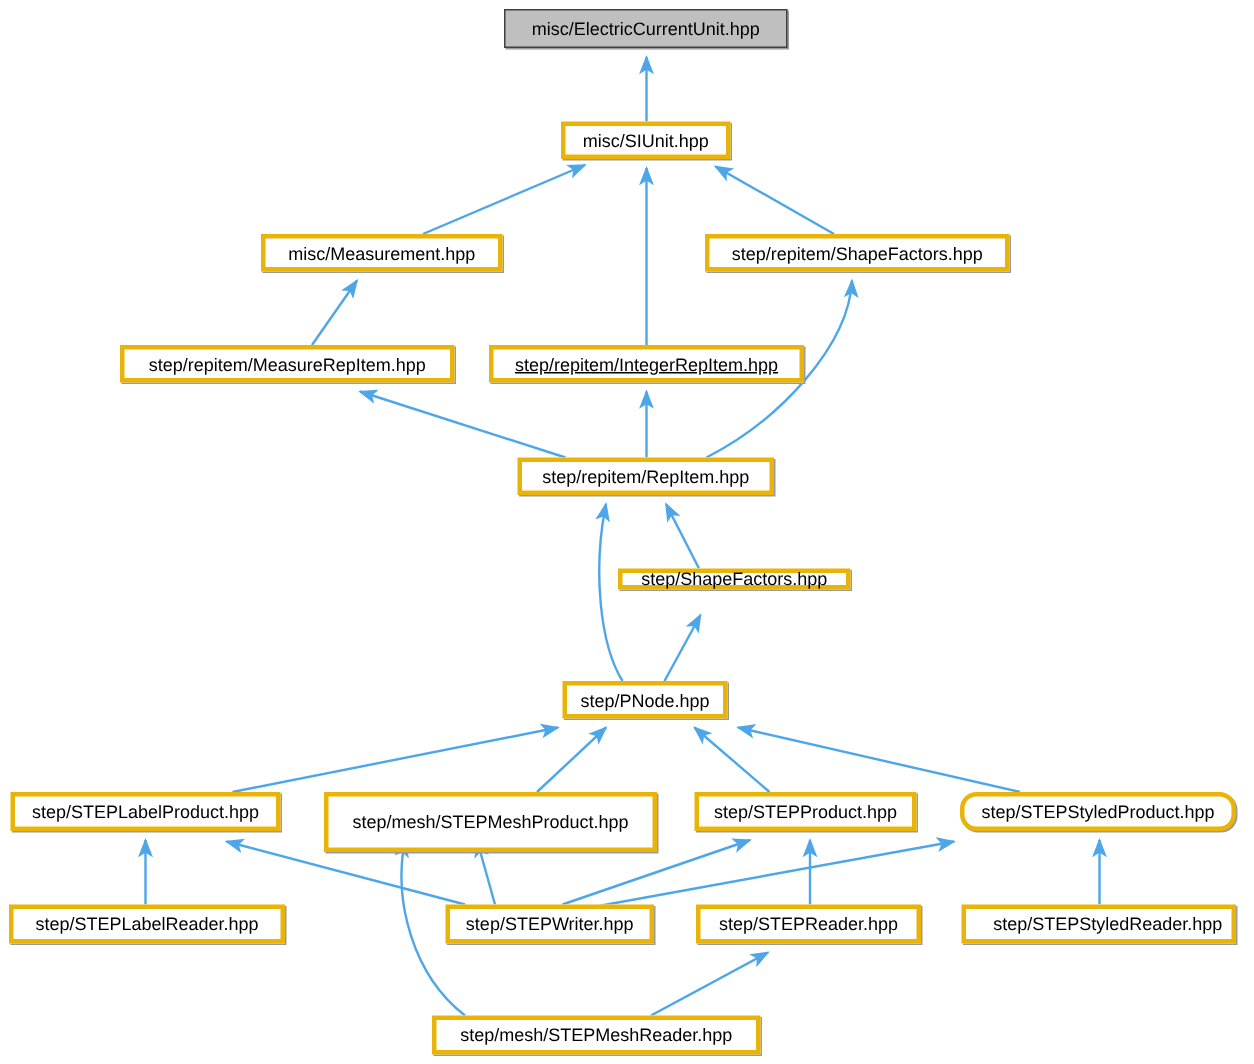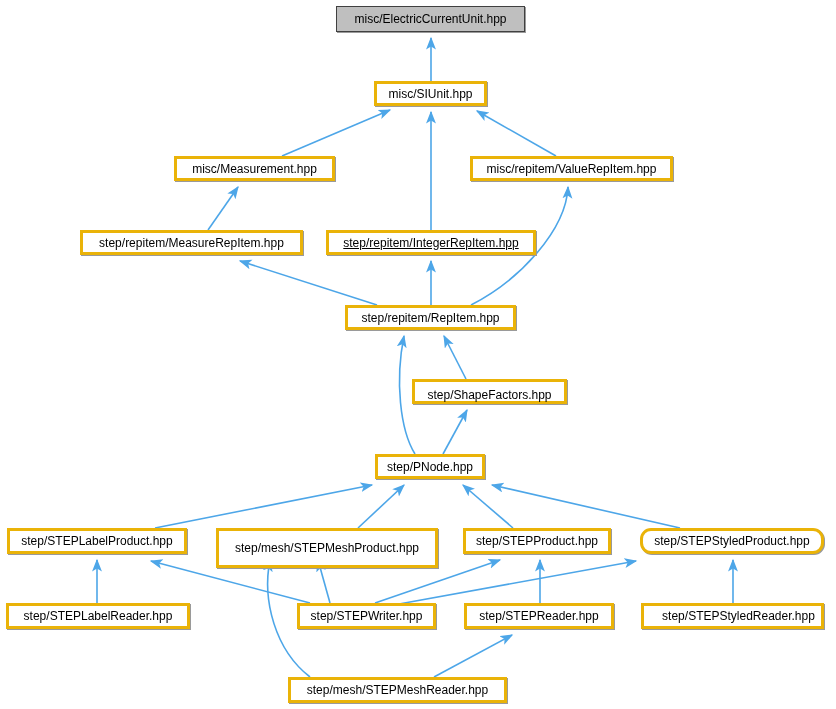--- a/index.html
+++ b/index.html
@@ -90,32 +90,32 @@
       <div class="node focus" style="left: 336px; top: 6px; width: 189px; height: 26px;">
         <span class="node-label">misc/ElectricCurrentUnit.hpp</span>
       </div>
       <div class="node" style="left: 374px; top: 81px; width: 113px; height: 25px;">
         <span class="node-label">misc/SIUnit.hpp</span>
       </div>
       <div class="node" style="left: 174px; top: 156px; width: 161px; height: 25px; text-align: center;">
         <span class="node-label">misc/Measurement.hpp</span>
       </div>
       <div class="node" style="left: 470px; top: 156px; width: 203px; height: 25px;">
-        <span class="node-label">misc/repitem/ValueRepItem.hpp</span>
+        <span class="node-label">step/repitem/ShapeFactors.hpp</span>
       </div>
       <div class="node" style="left: 80px; top: 230px; width: 223px; height: 25px;">
         <span class="node-label">step/repitem/MeasureRepItem.hpp</span>
       </div>
       <div class="node" style="left: 326px; top: 230px; width: 210px; height: 25px; text-decoration: underline;">
         <span class="node-label">step/repitem/IntegerRepItem.hpp</span>
       </div>
       <div class="node" style="left: 345px; top: 305px; width: 171px; height: 25px;">
         <span class="node-label">step/repitem/RepItem.hpp</span>
       </div>
-      <div class="node" style="left: 412px; top: 379px; width: 155px; height: 25px; align-items: flex-end;">
+      <div class="node" style="left: 412px; top: 379px; width: 155px; height: 14px;">
         <span class="node-label">step/ShapeFactors.hpp</span>
       </div>
       <div class="node" style="left: 375px; top: 454px; width: 110px; height: 25px;">
         <span class="node-label">step/PNode.hpp</span>
       </div>
       <div class="node" style="left: 7px; top: 528px; width: 180px; height: 26px;">
         <span class="node-label">step/STEPLabelProduct.hpp</span>
       </div>
       <div class="node" style="left: 216px; top: 528px; width: 222px; height: 40px;">
         <span class="node-label">step/mesh/STEPMeshProduct.hpp</span>

